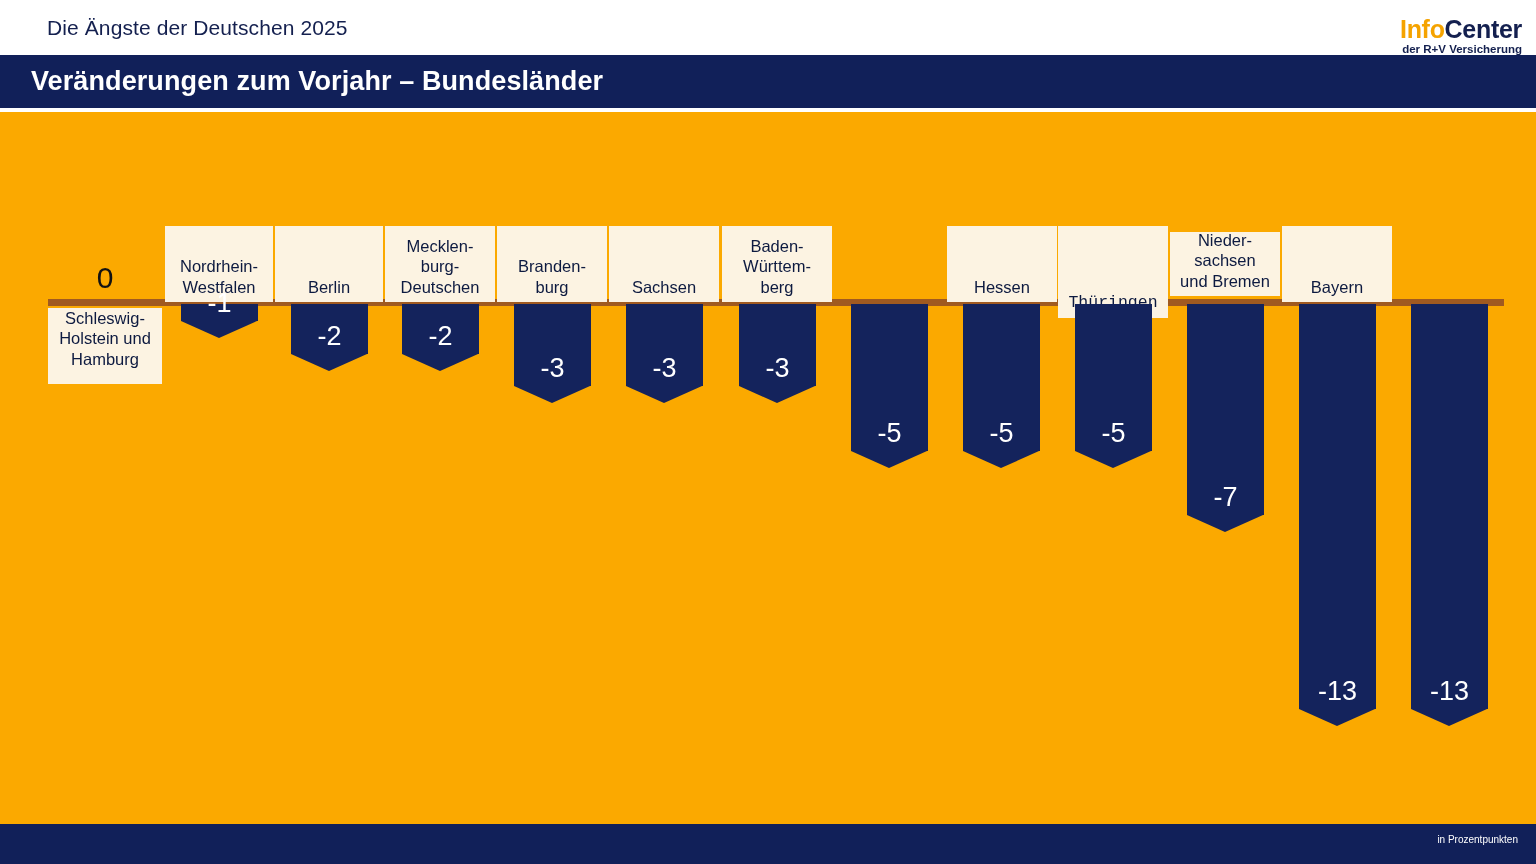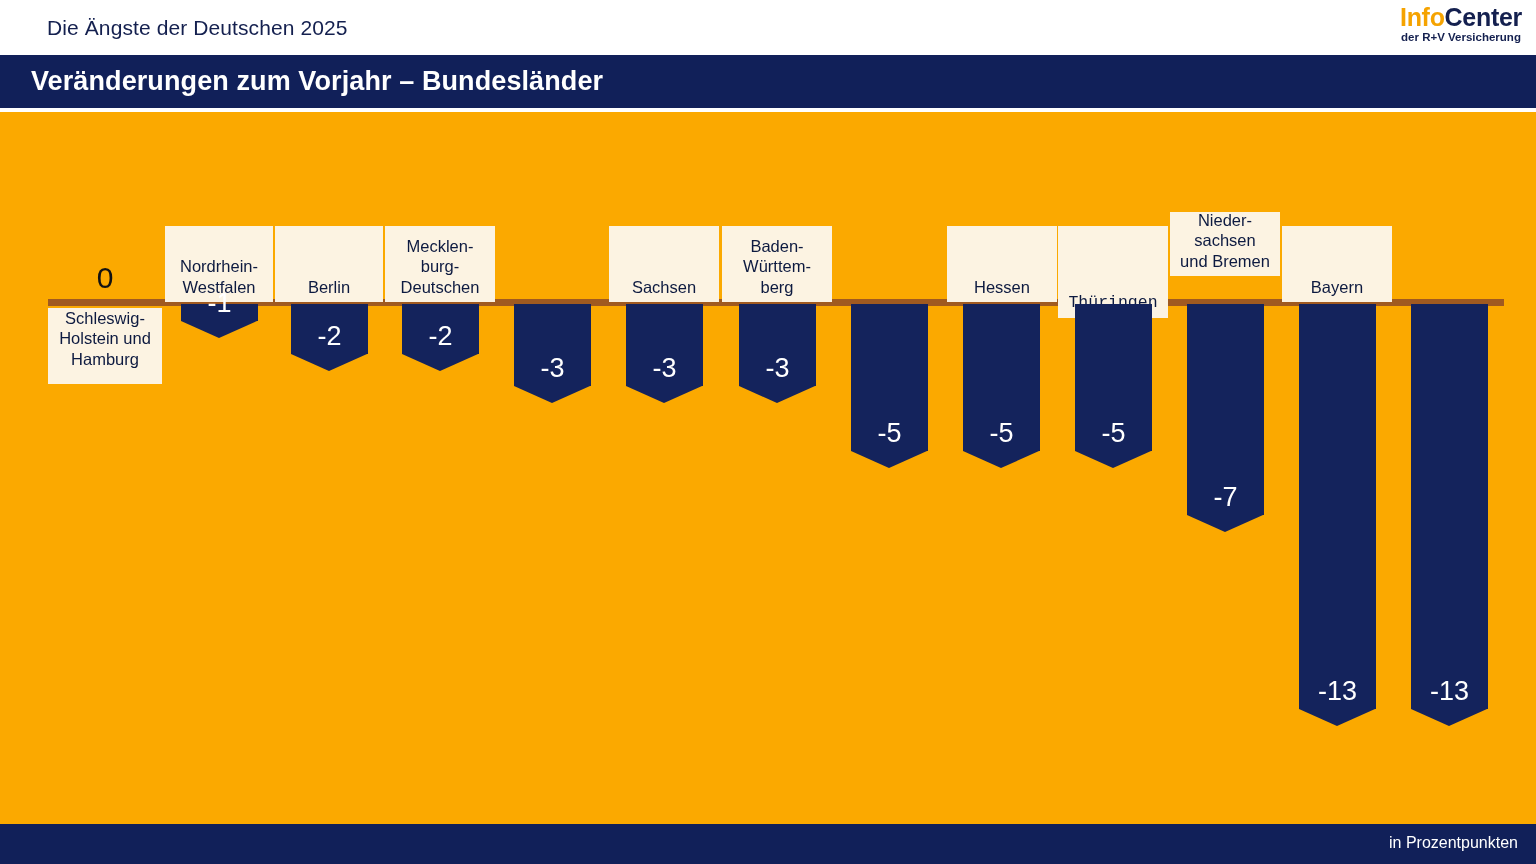--- a/index.html
+++ b/index.html
@@ -15,22 +15,22 @@
   .top-bar{
     position:absolute;left:0;top:0;width:1536px;height:55px;
     background:#ffffff;
   }
   .kicker{
     position:absolute;left:47px;top:16px;
     font-size:21px;color:#14204f;letter-spacing:.1px;
     white-space:nowrap;
   }
   .logo{
-    position:absolute;right:14px;top:4px;
-    text-align:center;line-height:1.05;
+    position:absolute;right:14px;top:16px;
+    text-align:right;line-height:1.05;
   }
   .logo-main{
     font-size:25px;font-weight:bold;letter-spacing:-.3px;white-space:nowrap;
   }
   .logo-info{color:#f5a300;}
   .logo-center{color:#14204f;}
   .logo-sub{
     font-size:11.5px;font-weight:bold;color:#14204f;
     white-space:nowrap;margin-top:1px;
   }
@@ -103,21 +103,21 @@
     white-space:nowrap;
   }
 
   
   .footer{
     position:absolute;left:0;top:824px;width:1536px;height:40px;
     background:#112059;
   }
   .footer-note{
     position:absolute;right:18px;top:10px;
-    color:#ffffff;font-size:16px;white-space:nowrap;
+    color:#ffffff;font-size:10px;white-space:nowrap;
   }
   .footer-rule{
     position:absolute;left:0;top:820px;width:1536px;height:4px;
     background:#fba900;
   }
 </style>
 </head>
 <body>
 
 <div class="top-bar">
@@ -164,20 +164,26 @@
       <div class="label-box" style="left: 385px; width: 110px; top: 114px; height: 76px;">
         <div>
           <div>Mecklen-</div>
           <div>burg-</div>
           <div>Deutschen</div>
         </div>
       </div>
       <div class="bar" style="left: 402px; width: 77px; top: 192px; height: 49.6px;"></div>
       <div class="bar-tip" style="left: 402px; top: 241.6px; border-width: 17px 38.5px 0px;"></div>
       <div class="bar-value" style="left: 402px; width: 77px; top: 210.6px;">-2</div>
+      <div class="label-box" style="left: 497px; width: 110px; top: 114px; height: 76px;">
+        <div>
+          <div>Branden-</div>
+          <div>burg</div>
+        </div>
+      </div>
       <div class="bar" style="left: 514px; width: 77px; top: 192px; height: 81.9px;"></div>
       <div class="bar-tip" style="left: 514px; top: 273.9px; border-width: 17px 38.5px 0px;"></div>
       <div class="bar-value" style="left: 514px; width: 77px; top: 242.9px;">-3</div>
       <div class="label-box" style="left: 609px; width: 110px; top: 114px; height: 76px;">
         <div>
           <div>Sachsen</div>
         </div>
       </div>
       <div class="bar" style="left: 626px; width: 77px; top: 192px; height: 81.9px;"></div>
       <div class="bar-tip" style="left: 626px; top: 273.9px; border-width: 17px 38.5px 0px;"></div>
@@ -204,21 +210,21 @@
       <div class="bar-tip" style="left: 963px; top: 338.5px; border-width: 17px 38.5px 0px;"></div>
       <div class="bar-value" style="left: 963px; width: 77px; top: 307.5px;">-5</div>
       <div class="label-box" style="left: 1058px; width: 110px; top: 114px; height: 92px; font-family: Liberation Mono, monospace;">
         <div>
           <div>Thüringen</div>
         </div>
       </div>
       <div class="bar" style="left: 1075px; width: 77px; top: 192px; height: 146.5px;"></div>
       <div class="bar-tip" style="left: 1075px; top: 338.5px; border-width: 17px 38.5px 0px;"></div>
       <div class="bar-value" style="left: 1075px; width: 77px; top: 307.5px;">-5</div>
-      <div class="label-box" style="left: 1170px; width: 110px; top: 100px; height: 64px;">
+      <div class="label-box" style="left: 1170px; width: 110px; top: 120px; height: 64px;">
         <div>
           <div>Nieder-</div>
           <div>sachsen</div>
           <div>und Bremen</div>
         </div>
       </div>
       <div class="bar" style="left: 1187px; width: 77px; top: 192px; height: 211.1px;"></div>
       <div class="bar-tip" style="left: 1187px; top: 403.1px; border-width: 17px 38.5px 0px;"></div>
       <div class="bar-value" style="left: 1187px; width: 77px; top: 372.1px;">-7</div>
       <div class="label-box" style="left: 1282px; width: 110px; top: 114px; height: 76px;">

